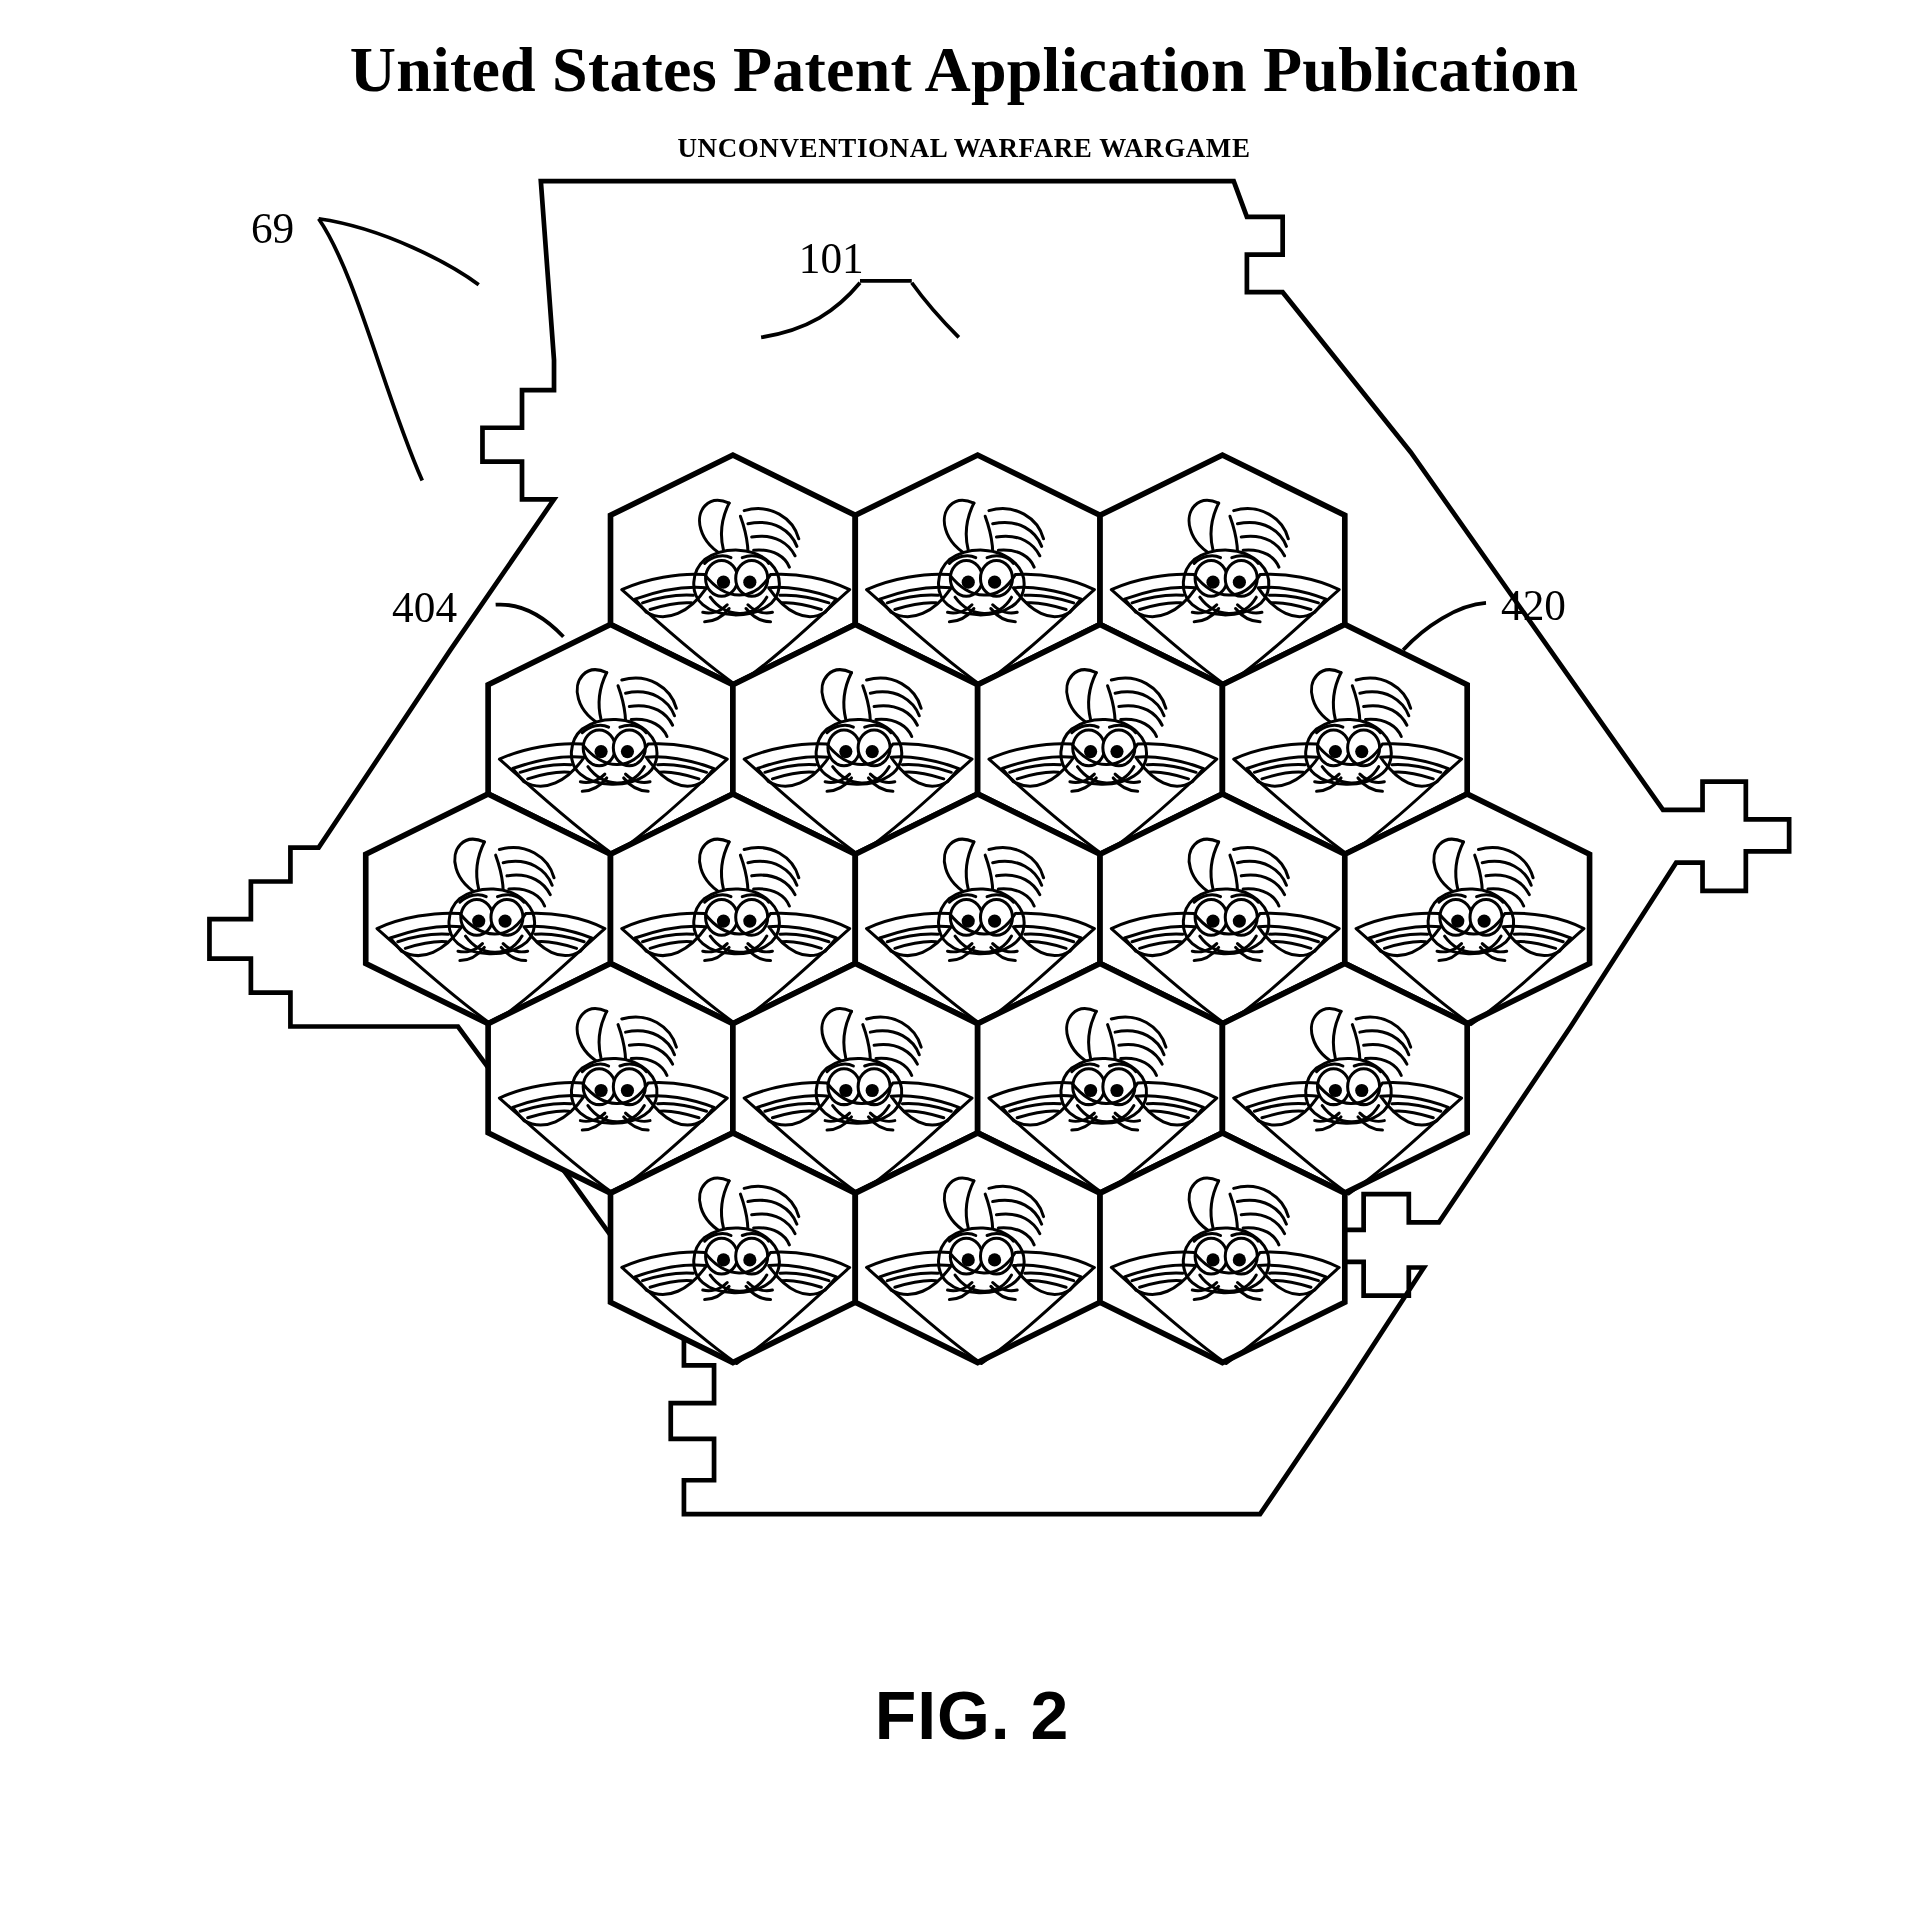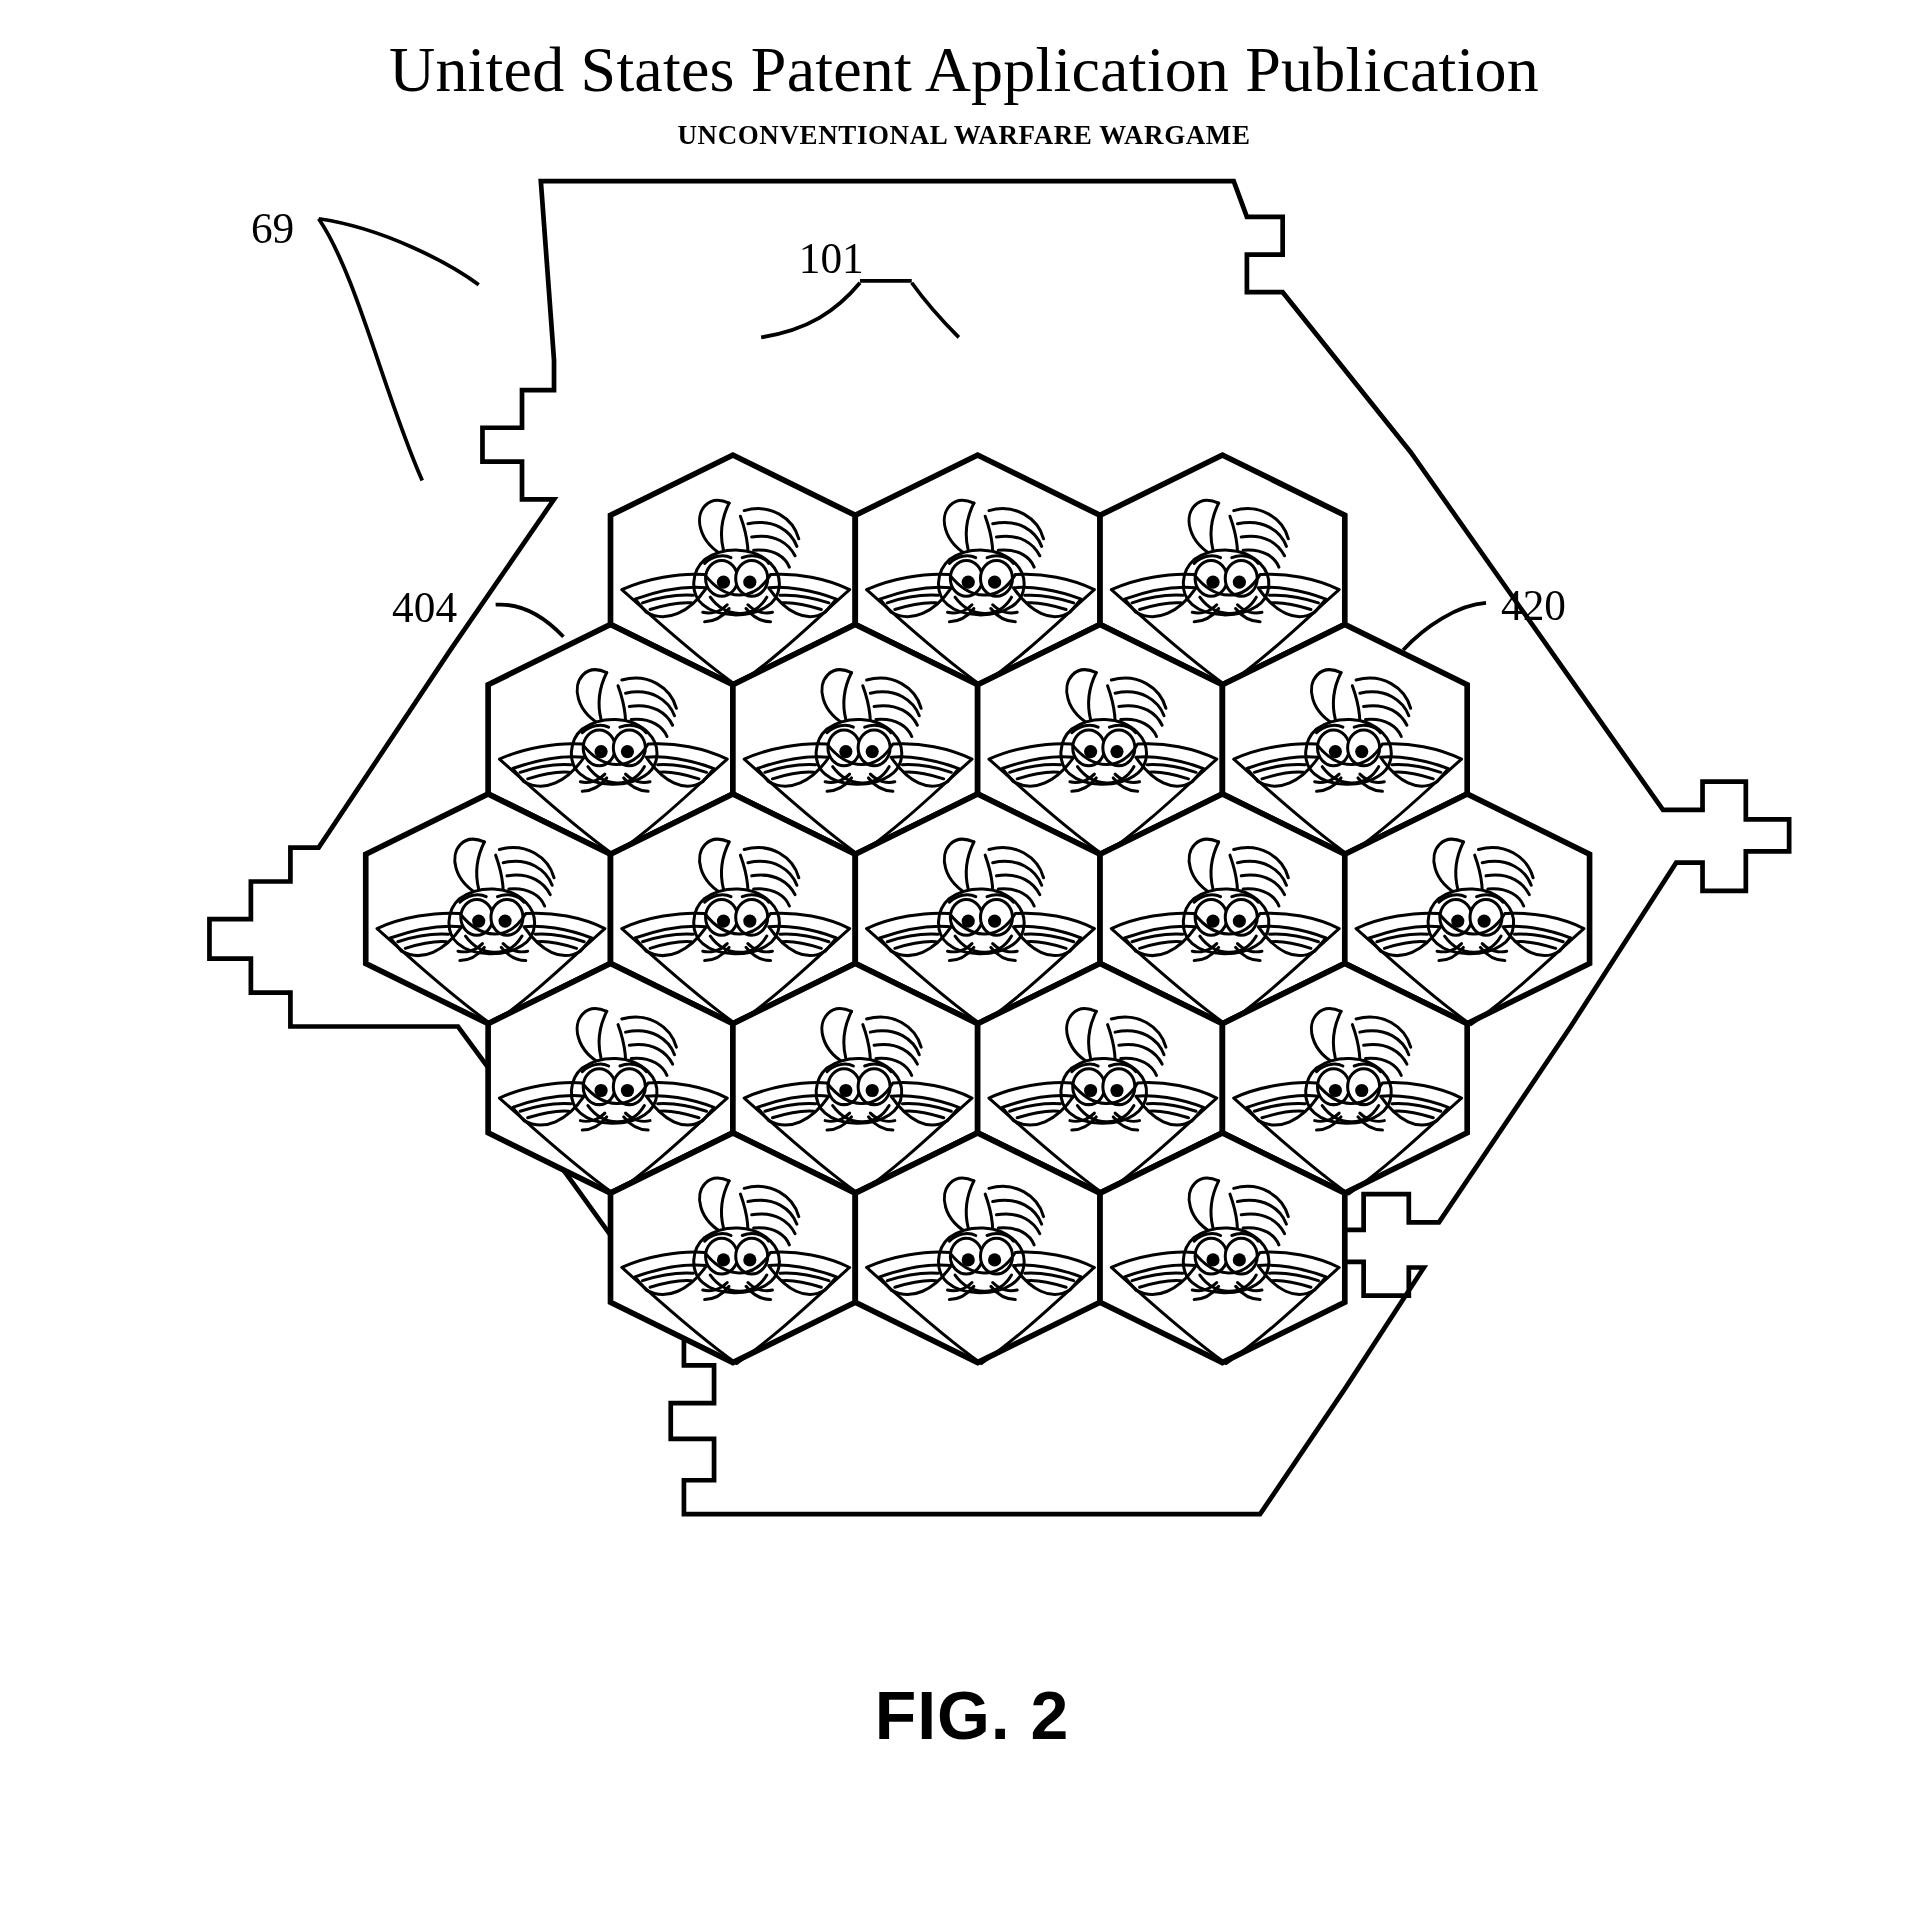--- a/index.html
+++ b/index.html
@@ -19,32 +19,32 @@
     width: 1928px;
     height: 1928px;
     box-sizing: border-box;
   }
   .header {
     text-align: center;
     padding-top: 36px;
   }
   .pub-title {
     font-family: "Liberation Serif", serif;
-    font-weight: normal;
+    font-weight: bold;
     font-size: 64px;
     letter-spacing: 0.2px;
     line-height: 1.05;
     margin: 0;
   }
   .pub-subtitle {
     font-family: "Liberation Serif", serif;
     font-weight: bold;
     font-size: 27px;
     letter-spacing: 0.6px;
-    margin-top: 17px;
+    margin-top: 30px;
   }
   .figure-wrap {
     position: absolute;
     left: 8px;
     top: 160px;
     width: 1928px;
     height: 1620px;
   }
   .fig-label {
     position: absolute;

